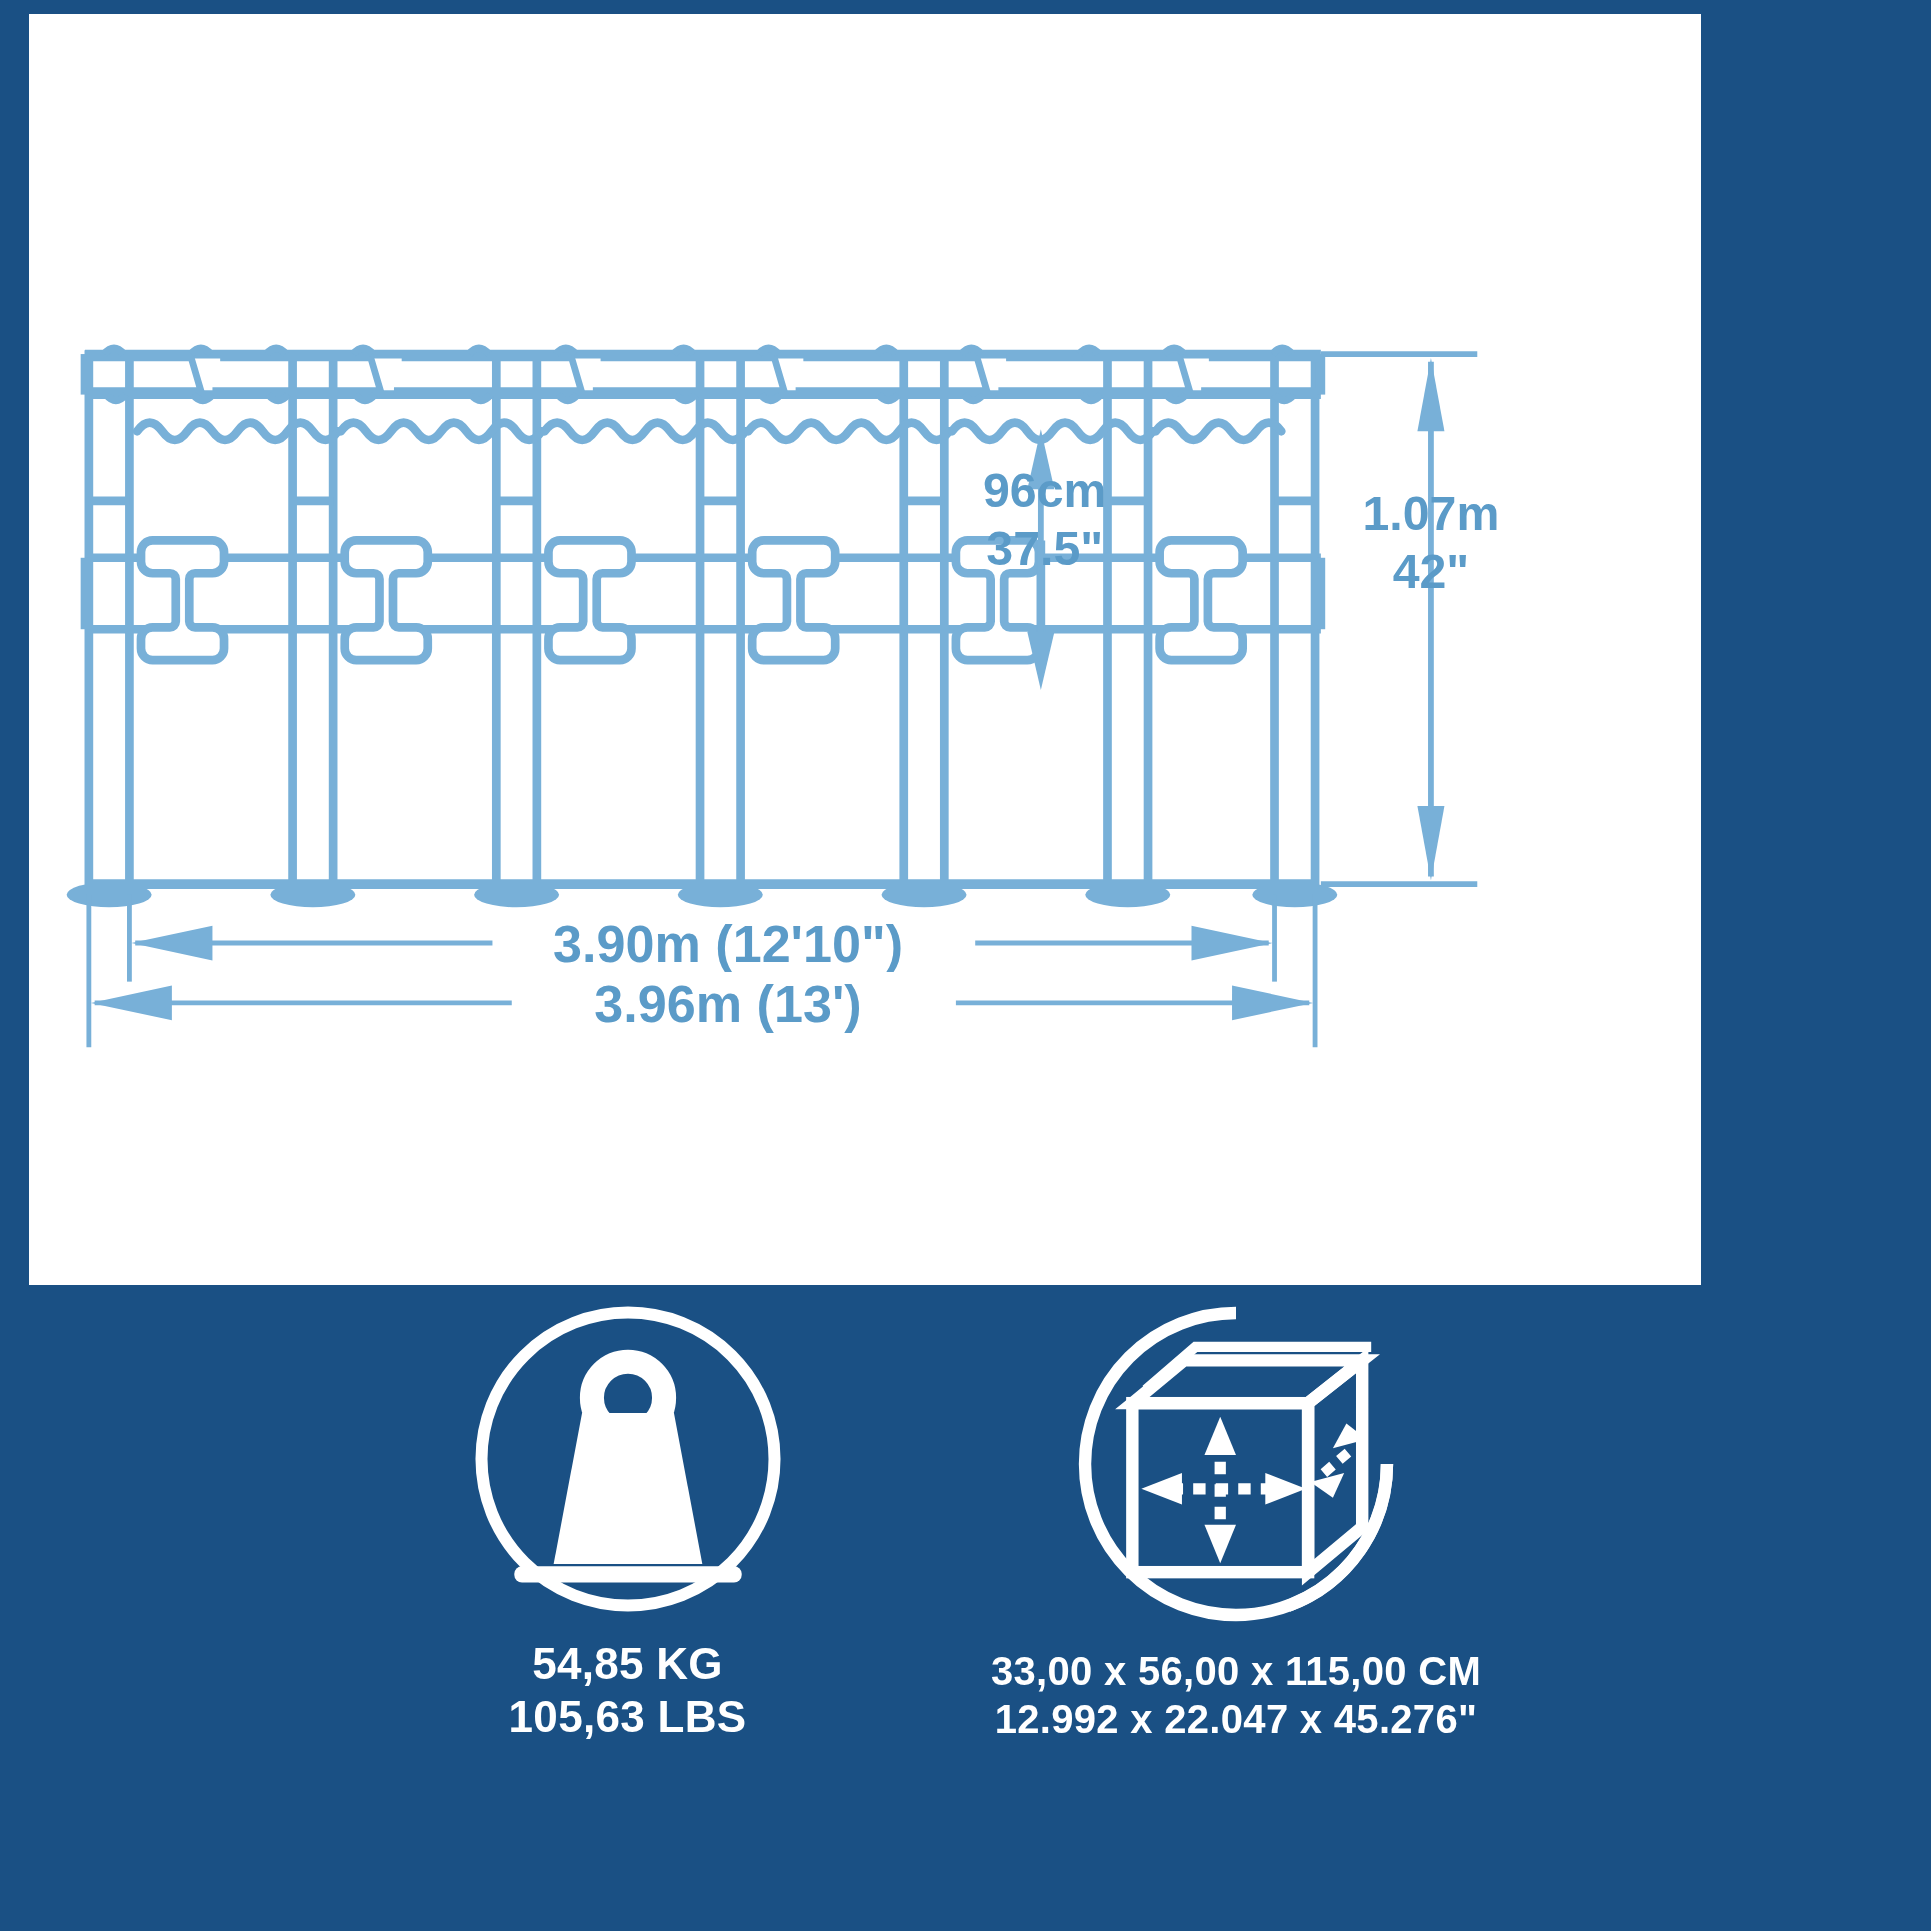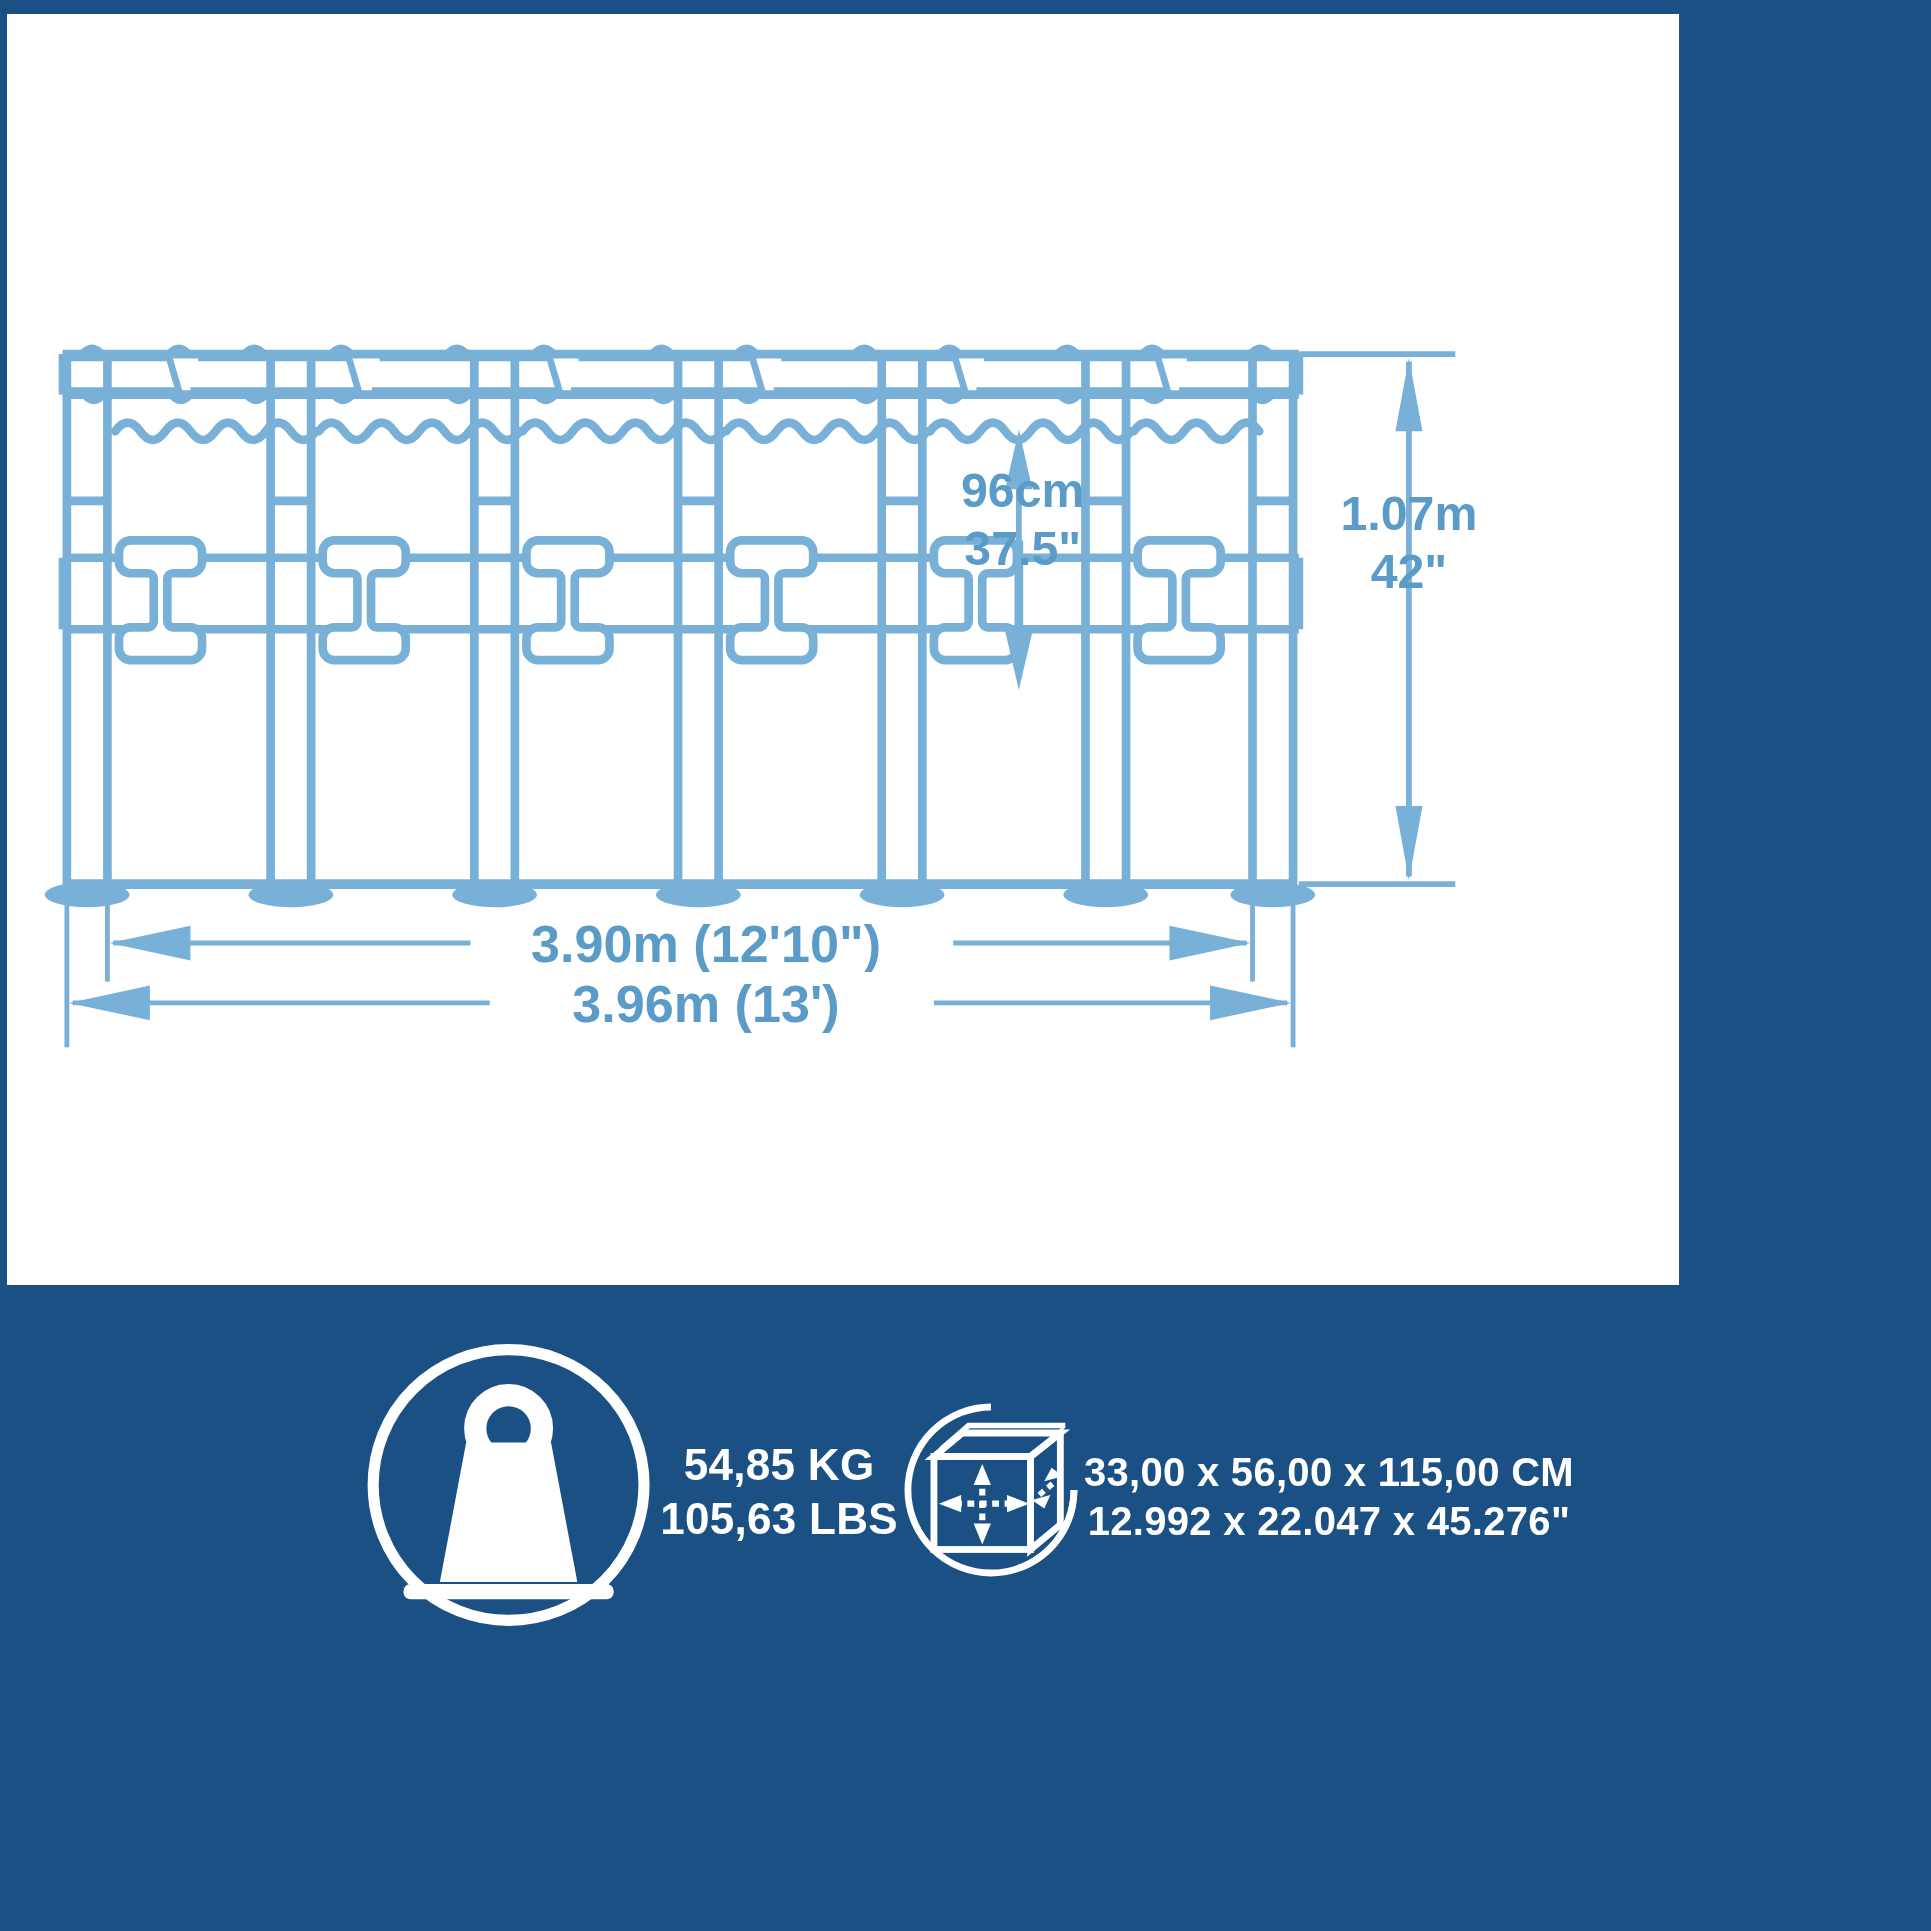--- a/index.html
+++ b/index.html
@@ -6,38 +6,38 @@
   body{
     width:1931px;height:1931px;
     background:#1a5084;
     font-family:"Liberation Sans",sans-serif;
     overflow:hidden;
   }
   #root{position:relative;width:1931px;height:1931px;}
 
   
   #diagram-panel{
-    position:absolute;left:7px;top:13.5px;
+    position:absolute;left:29px;top:13.5px;
     width:1672px;height:1271px;
     background:#ffffff;
   }
   #diagram-svg{position:absolute;left:0;top:0;width:1904px;height:1271px;display:block;}
 
   
   #spec-panel{
     position:absolute;left:0;top:1286px;
     width:1931px;height:645px;
     background:#1a5084;
     display:flex;
     align-items:flex-start;
     justify-content:center;
   }
   .spec-block{
-    display:flex;flex-direction:row;align-items:center;
-    padding-top:35px;
+    display:flex;flex-direction:column;align-items:center;
+    padding-top:9px;
   }
   #spec-weight{width:541px;}
   #spec-box{width:676px;}
   .spec-icon{width:328px;height:328px;display:block;}
   #spec-box .spec-icon{width:338px;height:338px;}
   .spec-lines{
     margin-top:13.5px;
     text-align:center;
     color:#ffffff;
     font-weight:bold;

